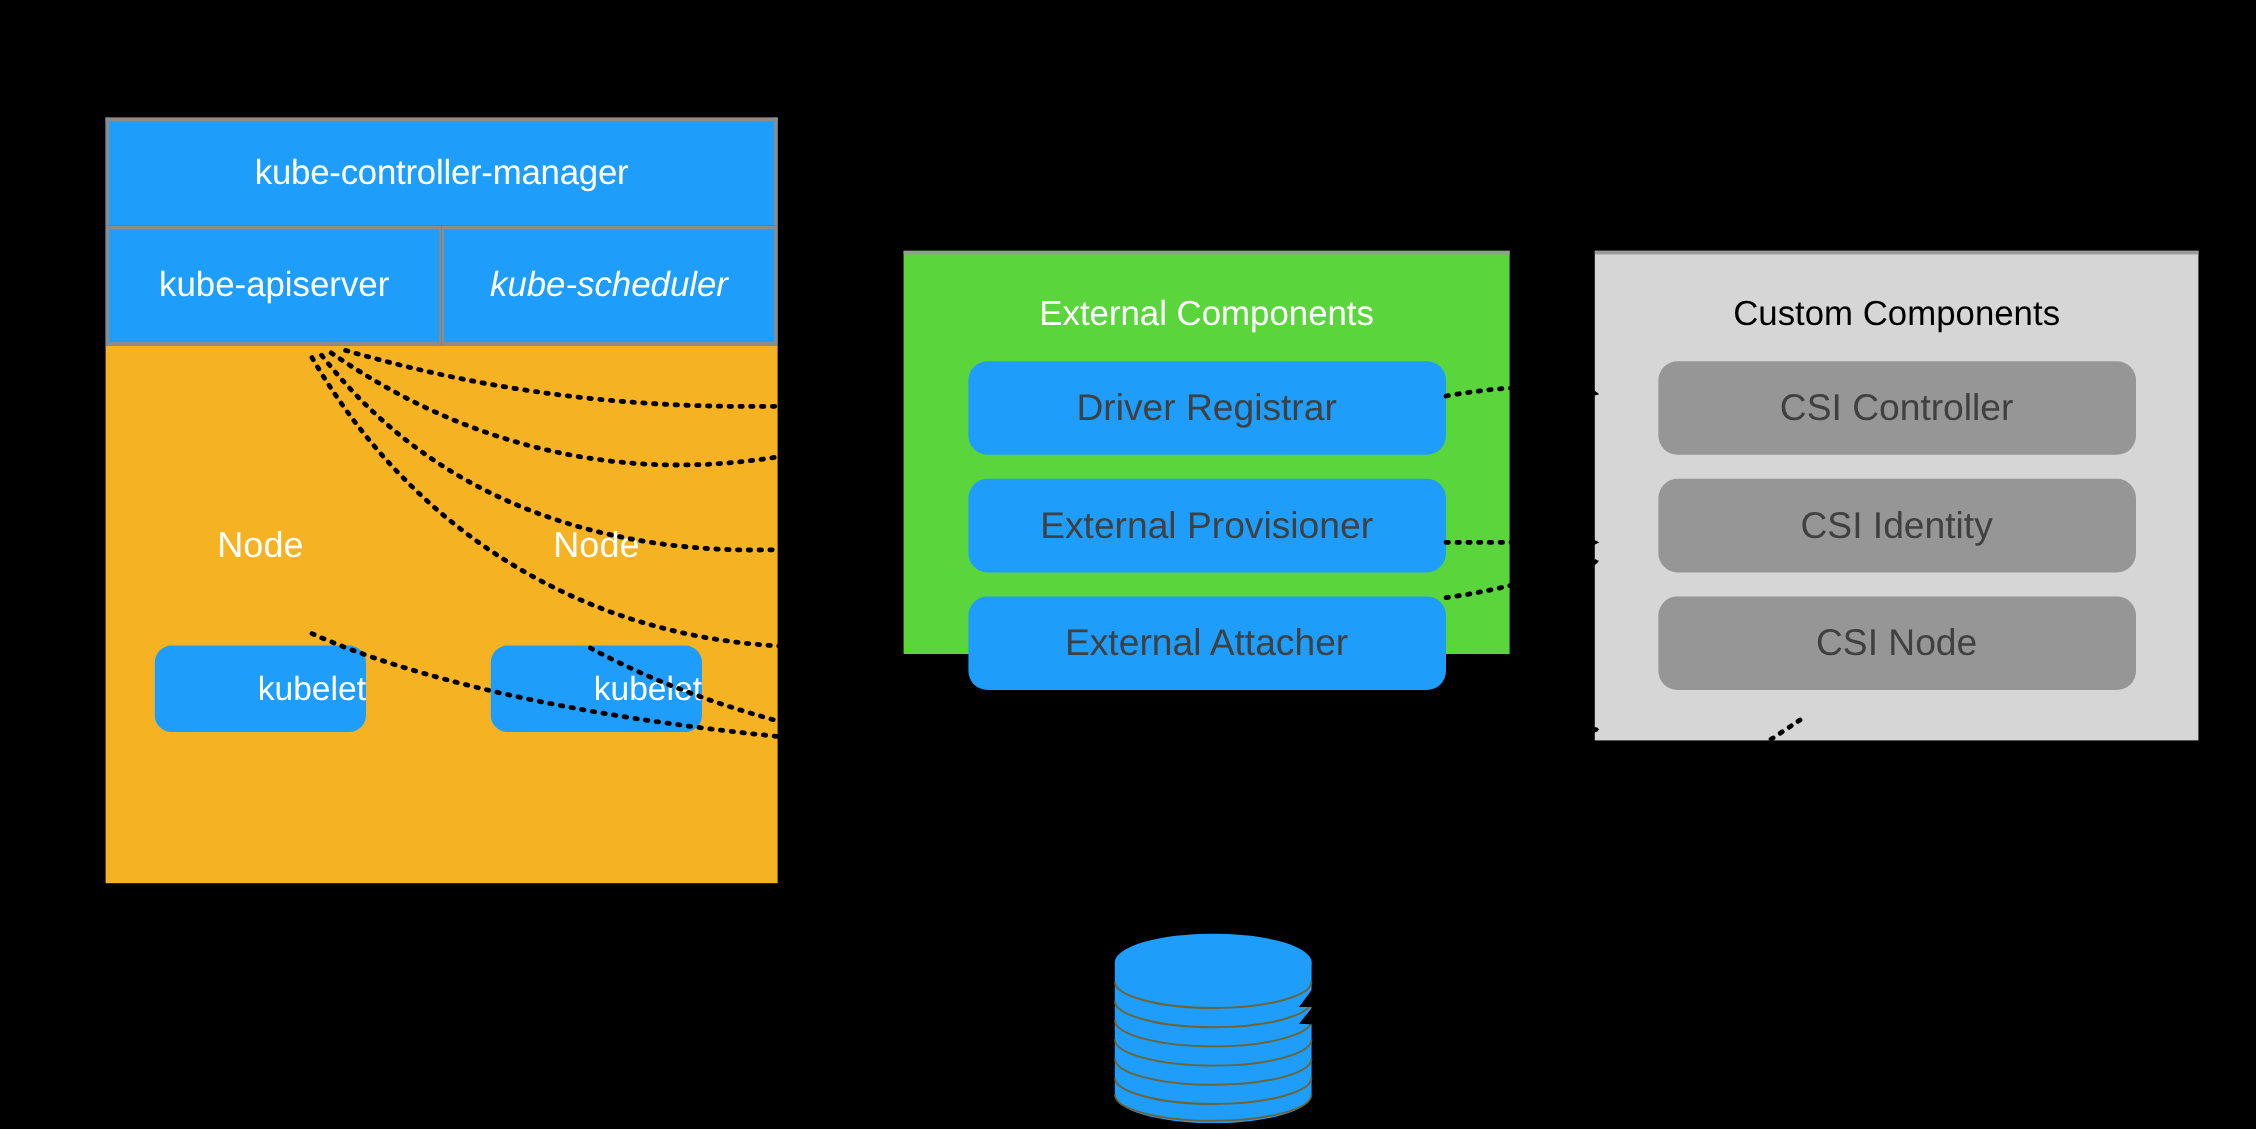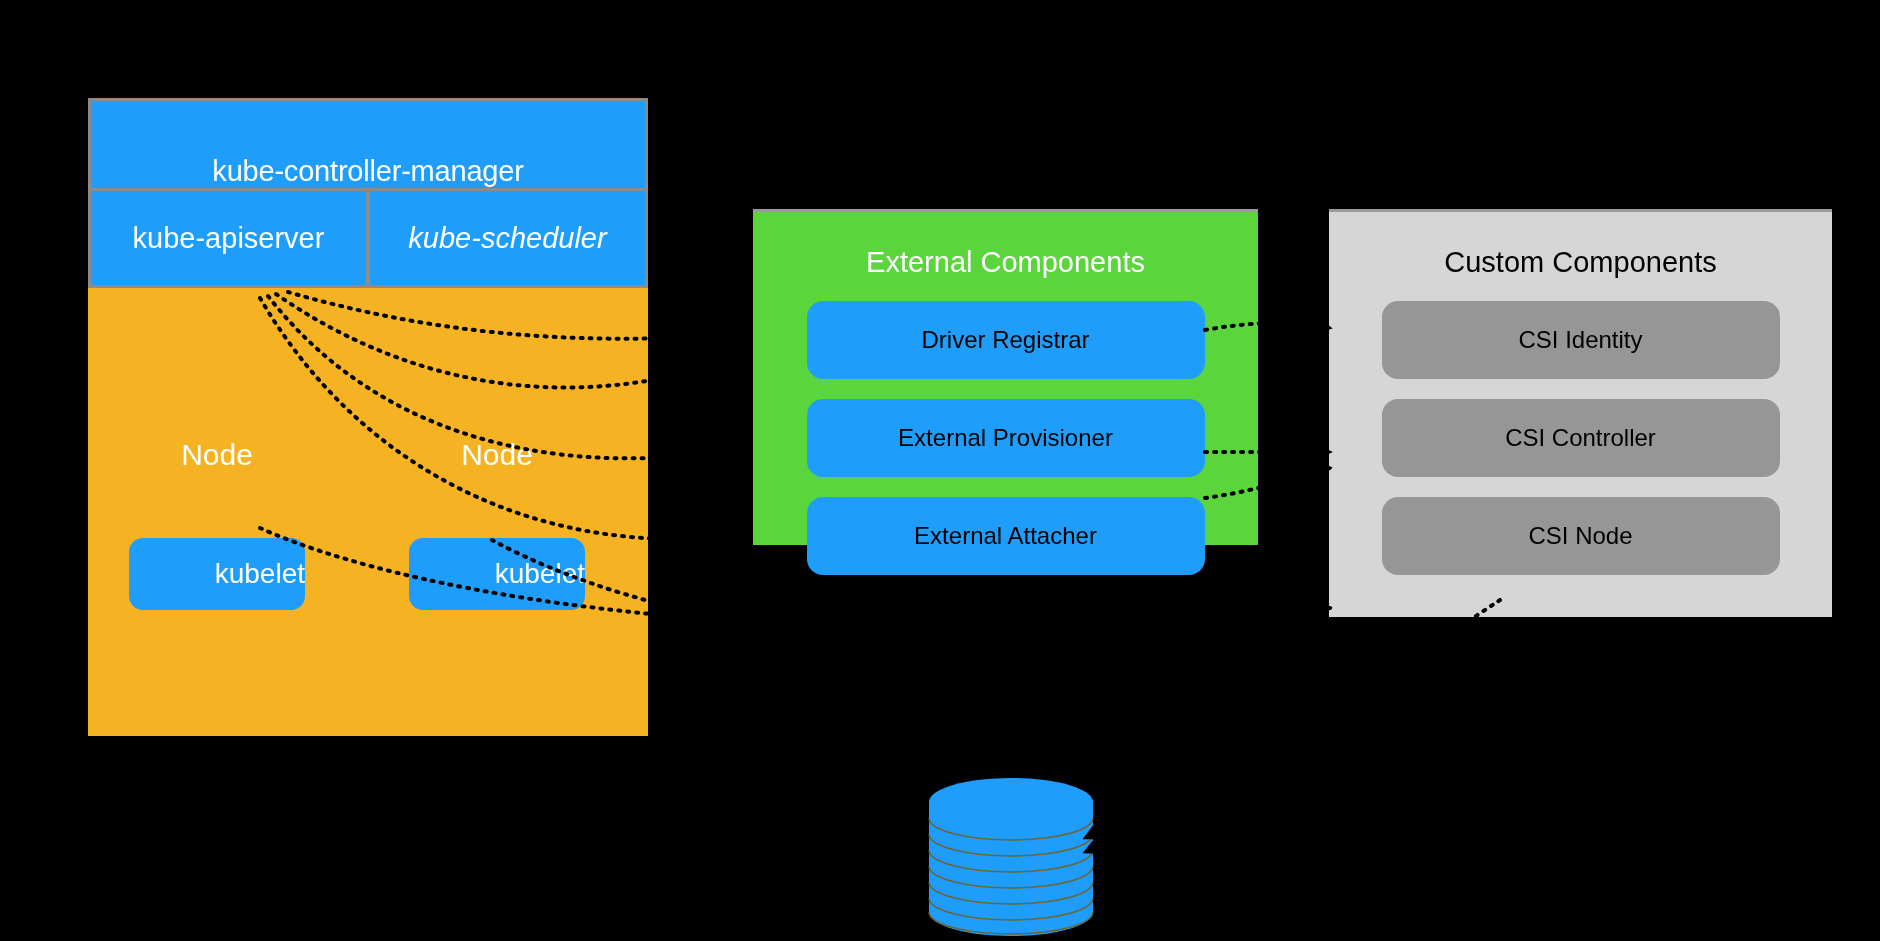--- a/index.html
+++ b/index.html
@@ -36,21 +36,21 @@
     width: 560px;
     height: 594px;
     z-index: 2;
   }
   .ctrl-plane-row {
     box-sizing: border-box;
     background: #1e9efa;
     border: 3px solid #8c8c8c;
     color: #ffffff;
     display: flex;
-    align-items: flex-end;
+    align-items: center;
     justify-content: center;
     font-size: 29px;
     letter-spacing: -0.2px;
   }
   #kube-controller-manager {
     height: 90px;
     width: 100%;
     border-bottom-width: 0;
   }
   #ctrl-plane-split {
@@ -147,22 +147,22 @@
     gap: 20px;
     align-items: center;
   }
   .rounded-box {
     width: 398px;
     height: 78px;
     border-radius: 16px;
     display: flex;
     align-items: center;
     justify-content: center;
-    color: #000000;
-    font-size: 24px;
+    color: #404040;
+    font-size: 31px;
   }
   .blue-box { background: #1e9efa; }
   .gray-box { background: #969696; }
 
   
   #etcd-datastore {
     position: absolute;
     left: 925px;
     top: 778px;
     width: 172px;
@@ -246,24 +246,24 @@
       <div class="rounded-box blue-box">
         <span>External Attacher</span>
       </div>
     </div>
   </div>
 
   <div id="custom-components">
     <div class="panel-title">Custom Components</div>
     <div class="panel-box-list">
       <div class="rounded-box gray-box">
+        <span>CSI Controller</span>
+      </div>
+      <div class="rounded-box gray-box">
         <span>CSI Identity</span>
-      </div>
-      <div class="rounded-box gray-box">
-        <span>CSI Controller</span>
       </div>
       <div class="rounded-box gray-box">
         <span>CSI Node</span>
       </div>
     </div>
   </div>
 
   <div id="etcd-datastore">
     <svg width="172" height="158" viewBox="0 0 172 158" xmlns="http://www.w3.org/2000/svg">
       <path d="M 4 24 L 4 134 A 82 24 0 0 0 168 134 L 168 24 Z" fill="#1e9efa"></path>

